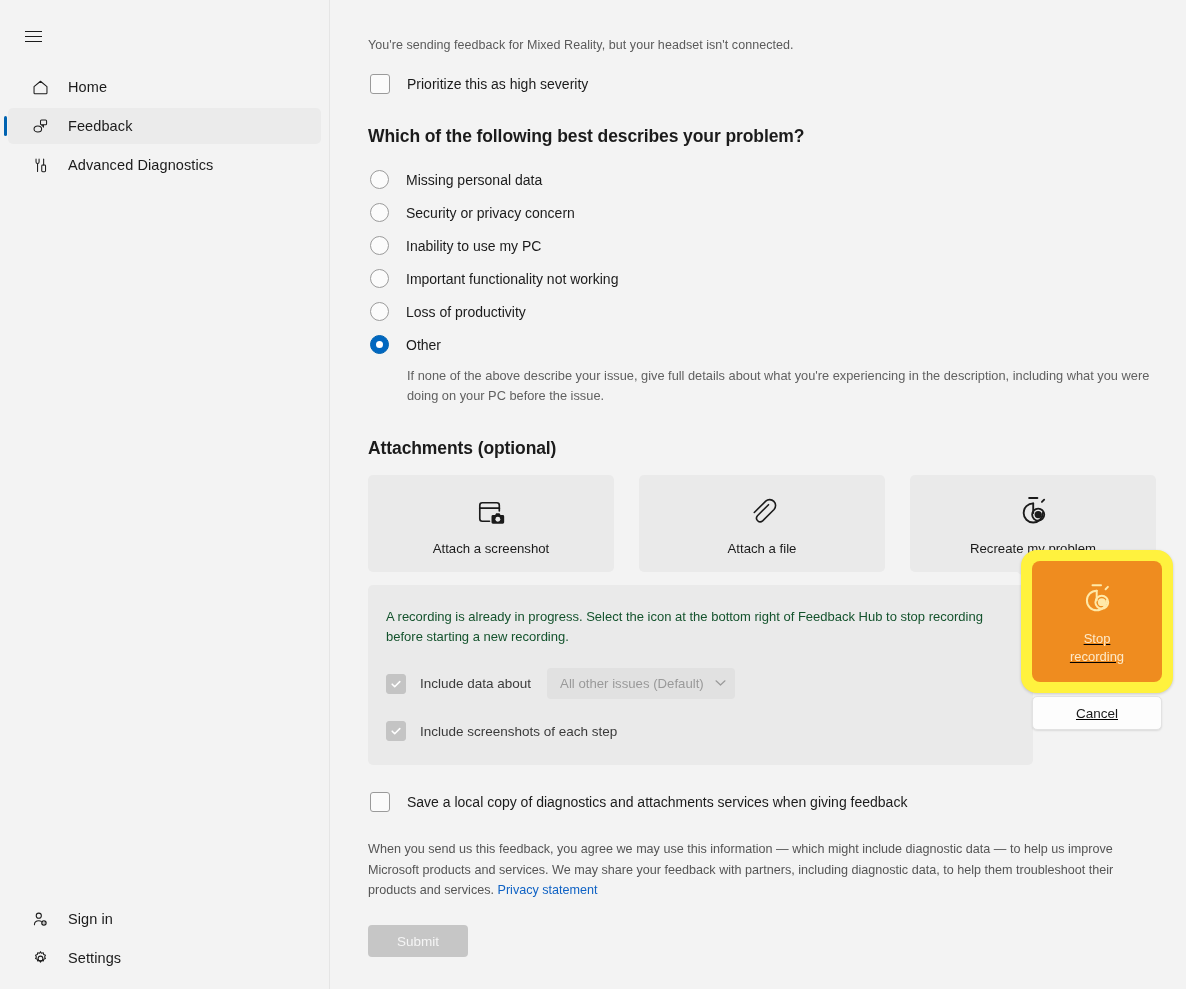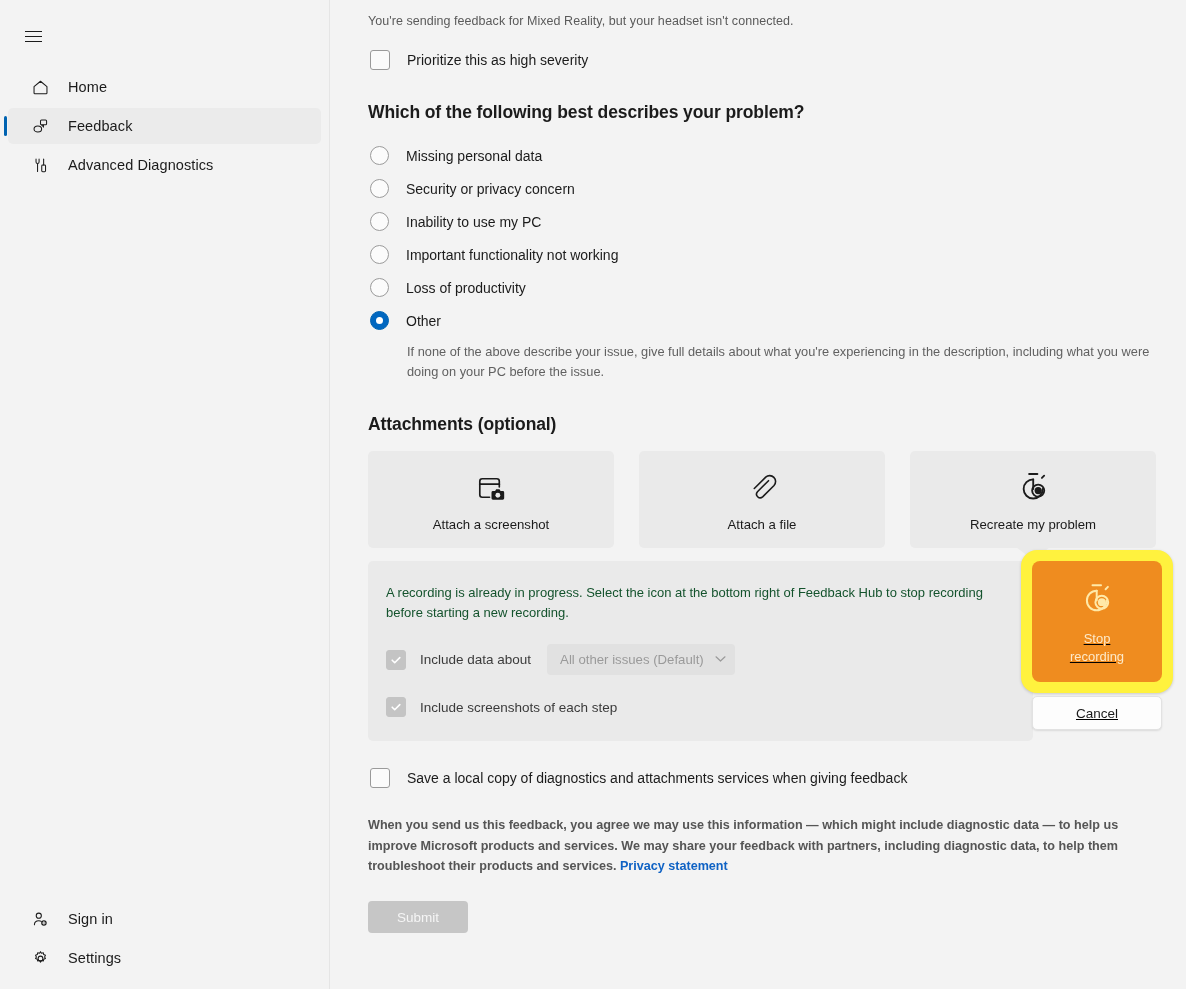--- a/index.html
+++ b/index.html
@@ -54,21 +54,21 @@
     display: flex; align-items: center; justify-content: center;
     flex: 0 0 20px;
   }
   .nav-label { font-size: 14.5px; letter-spacing: .1px; }
 
   .sidebar-bottom { margin-top: auto; margin-bottom: 10px; }
 
   
   .main {
     flex: 1 1 auto; height: 989px;
-    padding: 14px 28px 0 35px;
+    padding: 38px 28px 0 35px;
     overflow: hidden;
     position: relative;
   }
   .headset-note {
     font-size: 12.5px; color: #5a5a5a;
     margin: 0 0 22px 3px; letter-spacing: .05px;
   }
 
   
   .cb-row { display: flex; align-items: center; margin-left: 5px; cursor: pointer; }
@@ -198,21 +198,20 @@
     cursor: pointer;
     font-family: "Liberation Sans", sans-serif;
     box-shadow: 0 1px 2px rgba(0,0,0,.10);
   }
 
   .save-row { margin: 27px 0 0 5px; }
   .legal {
     font-size: 12.6px; color: #555;
     line-height: 1.62; margin: 27px 0 0 3px;
     max-width: 775px;
-    font-weight: bold;
   }
   .legal a { color: #0f62c4; text-decoration: none; }
 
   .submit-btn {
     margin: 25px 0 0 3px;
     width: 100px; height: 32px;
     background: #c6c6c6; border: none; border-radius: 4px;
     color: #f5f5f5; font-size: 13.5px;
     font-family: "Liberation Sans", sans-serif;
     cursor: default;

